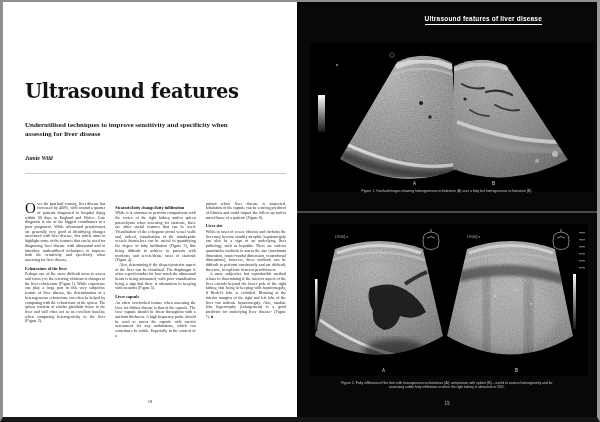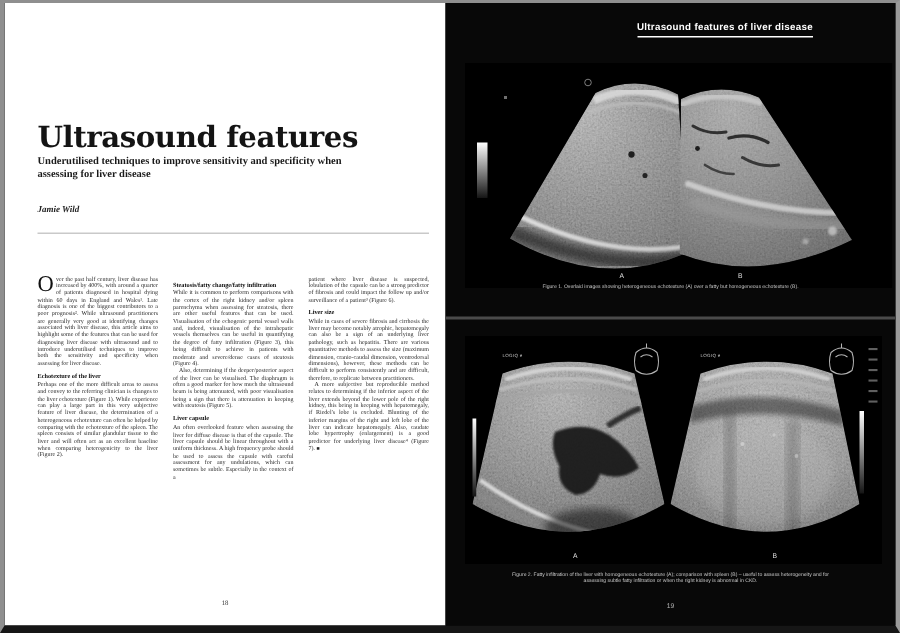--- a/index.html
+++ b/index.html
@@ -9,21 +9,21 @@
     border-right:3px solid #9a9a9a;border-bottom:5px solid #161616;
     background:#000;overflow:hidden;
     font-family:"Liberation Serif", serif;
   }
   .spread{position:relative;width:594px;height:415px;display:flex;}
   
   .page-left{position:relative;width:294px;height:415px;background:#ffffff;box-sizing:border-box;
     padding:0 11px 0 22px;color:#1c1c1c;}
   .title{margin-top:80px;font-family:"DejaVu Serif","Liberation Serif",serif;
     font-weight:700;font-size:19.5px;line-height:20.5px;letter-spacing:-0.3px;color:#141414;}
-  .subtitle{width:225px;font-weight:700;font-size:7px;line-height:9px;color:#1a1a1a;}
+  .subtitle{margin-top:18px;width:225px;font-weight:700;font-size:7px;line-height:9px;color:#1a1a1a;}
   .author{margin-top:16px;font-size:6px;font-weight:700;font-style:italic;color:#222;}
   .rule{margin-top:12px;width:261px;border-top:1px solid #c9c9c9;height:0;}
   .cols{display:flex;gap:10px;margin-top:28px;}
   .col{flex:1;min-width:0;text-align:justify;font-size:4px;line-height:4.7px;color:#262626;}
   .col p{margin:0;}
   .col p.ind{text-indent:4px;}
   .bh{font-weight:700;font-size:4.2px;margin:4px 0 1px 0;color:#0e0e0e;text-align:left;}
   .dc{float:left;font-size:15px;line-height:11.5px;padding:1px 1.5px 0 0;color:#111;}
   .endmark{font-size:3.5px;margin-left:1px;}
   .pnum-left{position:absolute;left:0;right:0;bottom:13px;text-align:center;

